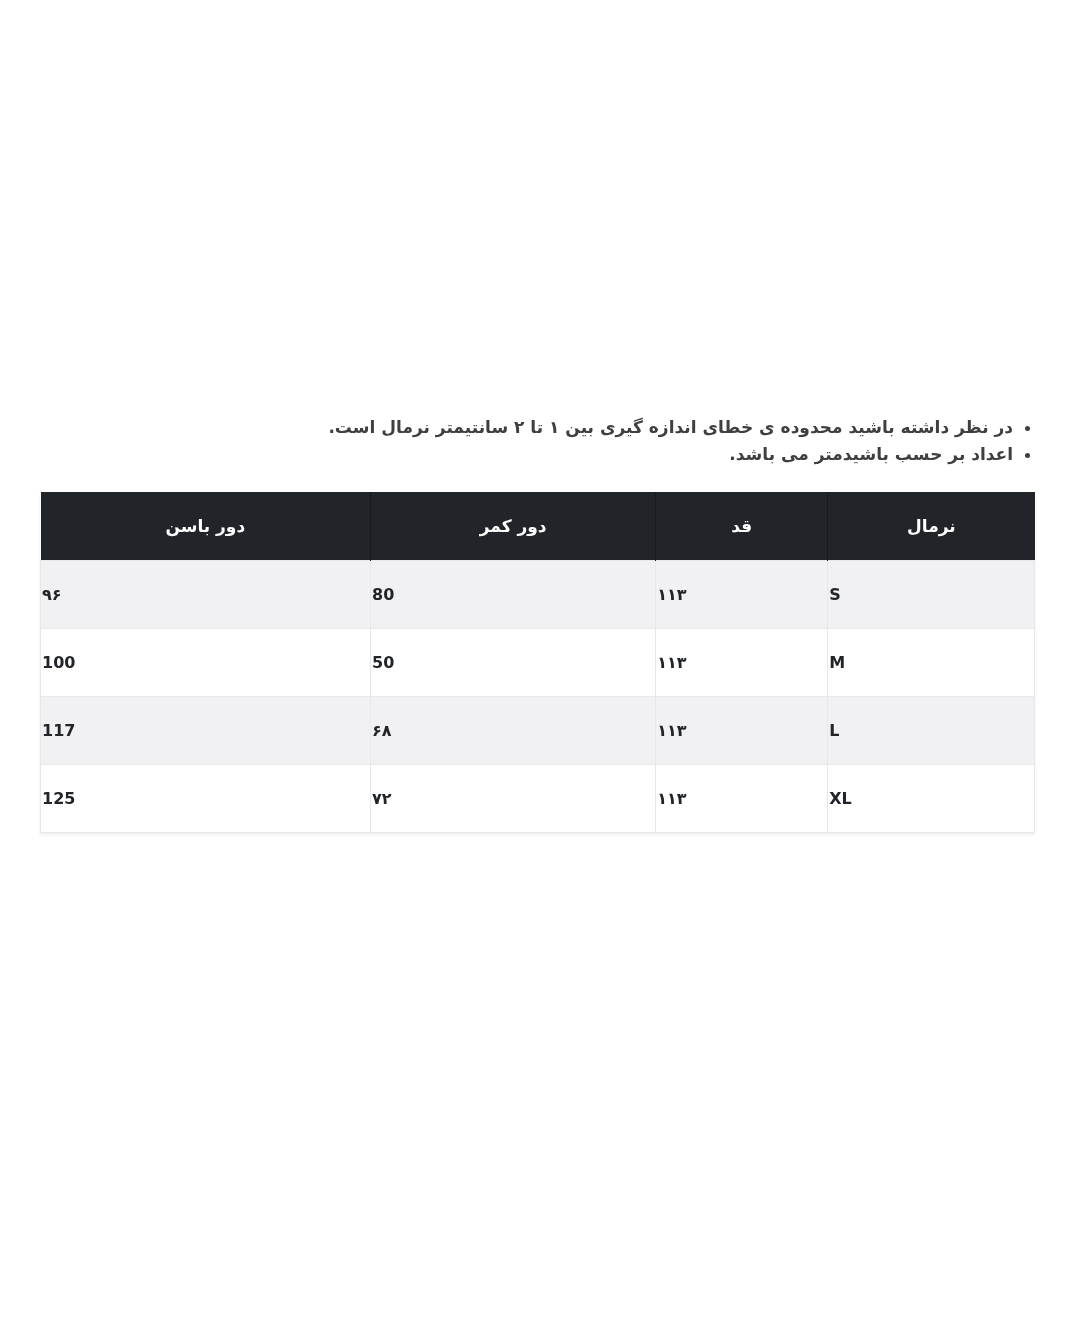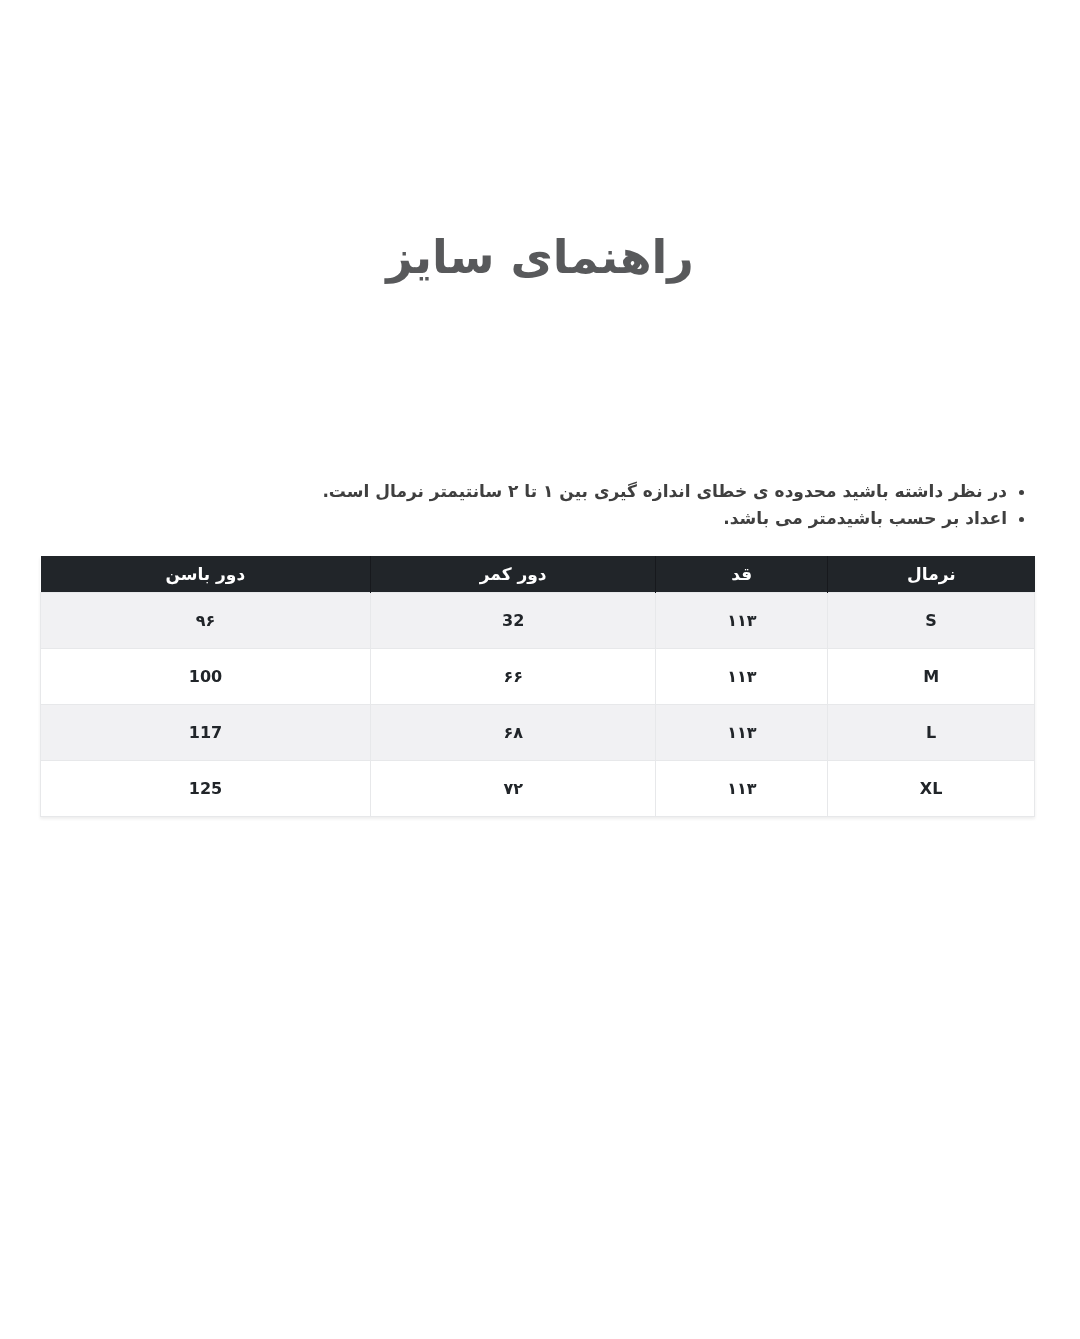--- a/index.html
+++ b/index.html
@@ -37,21 +37,21 @@
     line-height: 64px;
     font-weight: 700;
     color: var(--title-color);
     direction: rtl;
   }
   .notes {
     direction: rtl;
     margin: 189px 45px 0 40px;
   }
   .notes ul {
-    margin: 6px;
+    margin: 0;
     padding: 0 22px 0 0; 
     list-style: disc;
   }
   .notes li {
     font-size: 17px;
     line-height: 27px;
     font-weight: 600;
     color: var(--note-color);
     text-align: right;
   }
@@ -61,51 +61,50 @@
     margin: 24px 0 0 40px; 
     border-collapse: collapse;
     table-layout: fixed;
     box-shadow: 0 2px 3px rgba(0,0,0,0.07);
   }
   .size-table thead th {
     background: var(--header-bg);
     color: var(--header-text);
     font-size: 17px;
     font-weight: 700;
-    height: 36px;
+    height: 68px;
     text-align: center;
     vertical-align: middle;
     border-left: 1px solid var(--header-divider);
     border-right: 1px solid var(--header-divider);
   }
   .size-table thead th:first-child { border-right: none; }
   .size-table thead th:last-child { border-left: none; }
   .size-table tbody td {
-    height: 56px;
-    text-align: center;
+    height: 68px;
+    text-align: left;
     vertical-align: middle;
     font-size: 16px;
     font-weight: 700;
     color: var(--cell-text);
     border: 1px solid var(--cell-border);
   }
   .size-table tbody tr:nth-child(odd) td { background: var(--row-stripe); }
   .size-table tbody tr:nth-child(even) td { background: var(--row-plain); }
   
   .col-size  { width: 20.8%; }
   .col-height{ width: 17.3%; }
   .col-waist { width: 28.7%; }
   .col-hip   { width: 33.2%; }
 </style>
 </head>
 <body>
 
 <main class="page">
 
-  <h1 class="page-title">راهنمای سایز</h1>
 
   <section class="notes">
     <ul>
       <li>در نظر داشته باشید محدوده ی خطای اندازه گیری بین ۱ تا ۲ سانتیمتر نرمال است.</li>
       <li>اعداد بر حسب باشید‌متر می باشد.</li>
     </ul>
   </section>
 
   <table class="size-table">
     <colgroup>
@@ -119,27 +118,27 @@
         <th>نرمال</th>
         <th>قد</th>
         <th>دور کمر</th>
         <th>دور باسن</th>
       </tr>
     </thead>
     <tbody>
       <tr>
         <td>S</td>
         <td>۱۱۳</td>
-        <td>32</td>
+        <td>80</td>
         <td>۹۶</td>
       </tr>
       <tr>
         <td>M</td>
         <td>۱۱۳</td>
-        <td>۶۶</td>
+        <td>50</td>
         <td>100</td>
       </tr>
       <tr>
         <td>L</td>
         <td>۱۱۳</td>
         <td>۶۸</td>
         <td>117</td>
       </tr>
       <tr>
         <td>XL</td>

